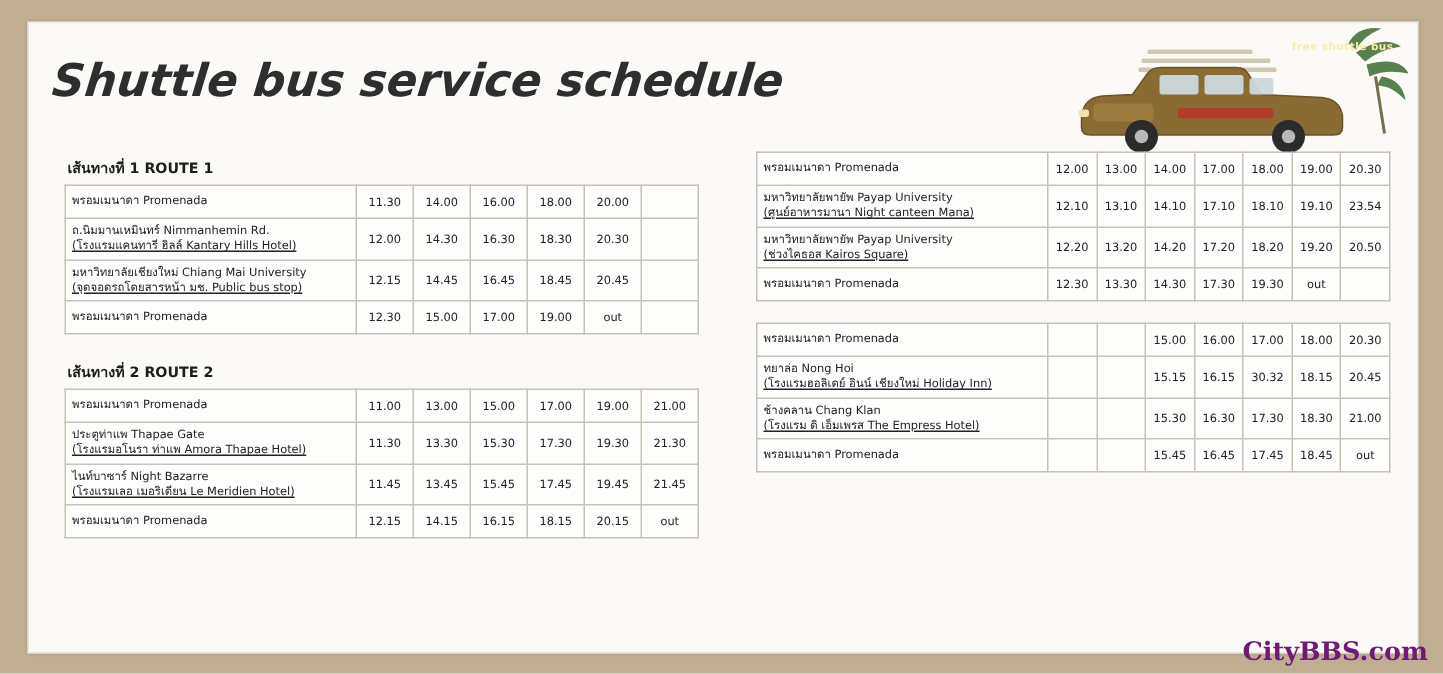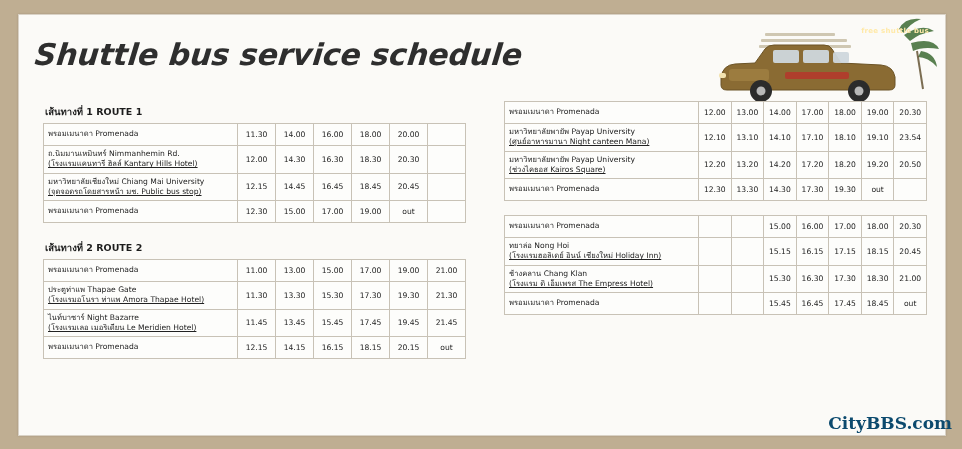--- a/index.html
+++ b/index.html
@@ -61,22 +61,22 @@
   }
   td.stop{
     width:185px;
     text-align:left;
     line-height:1.35;
     margin-top:35px;
   }
   td.tm{text-align:center;}
   .th-line2{display:block;text-decoration:underline;}
   .watermark{
-    position:absolute;right:10px;bottom:16px;
-    font-size:17px;font-weight:bold;color:#0c4a6e;
+    position:absolute;right:10px;bottom:4px;
+    font-size:17px;font-weight:bold;color:#701a75;
     font-family:"DejaVu Serif","Liberation Serif",serif;
   }
   .bus-svg{display:block;}
 </style>
 </head>
 <body>
 
 <div class="page">
 
   <div class="title">Shuttle bus service schedule</div>
@@ -315,21 +315,21 @@
           </tr>
           <tr>
             <td class="stop">
               <span>ทยาล่อ  Nong Hoi</span>
               <span class="th-line2">(โรงแรมฮอลิเดย์ อินน์ เชียงใหม่  Holiday Inn)</span>
             </td>
             <td class="tm"></td>
             <td class="tm"></td>
             <td class="tm">15.15</td>
             <td class="tm">16.15</td>
-            <td class="tm">17.15</td>
+            <td class="tm">30.32</td>
             <td class="tm">18.15</td>
             <td class="tm">20.45</td>
           </tr>
           <tr>
             <td class="stop">
               <span>ช้างคลาน  Chang Klan</span>
               <span class="th-line2">(โรงแรม ดิ เอ็มเพรส  The Empress Hotel)</span>
             </td>
             <td class="tm"></td>
             <td class="tm"></td>

